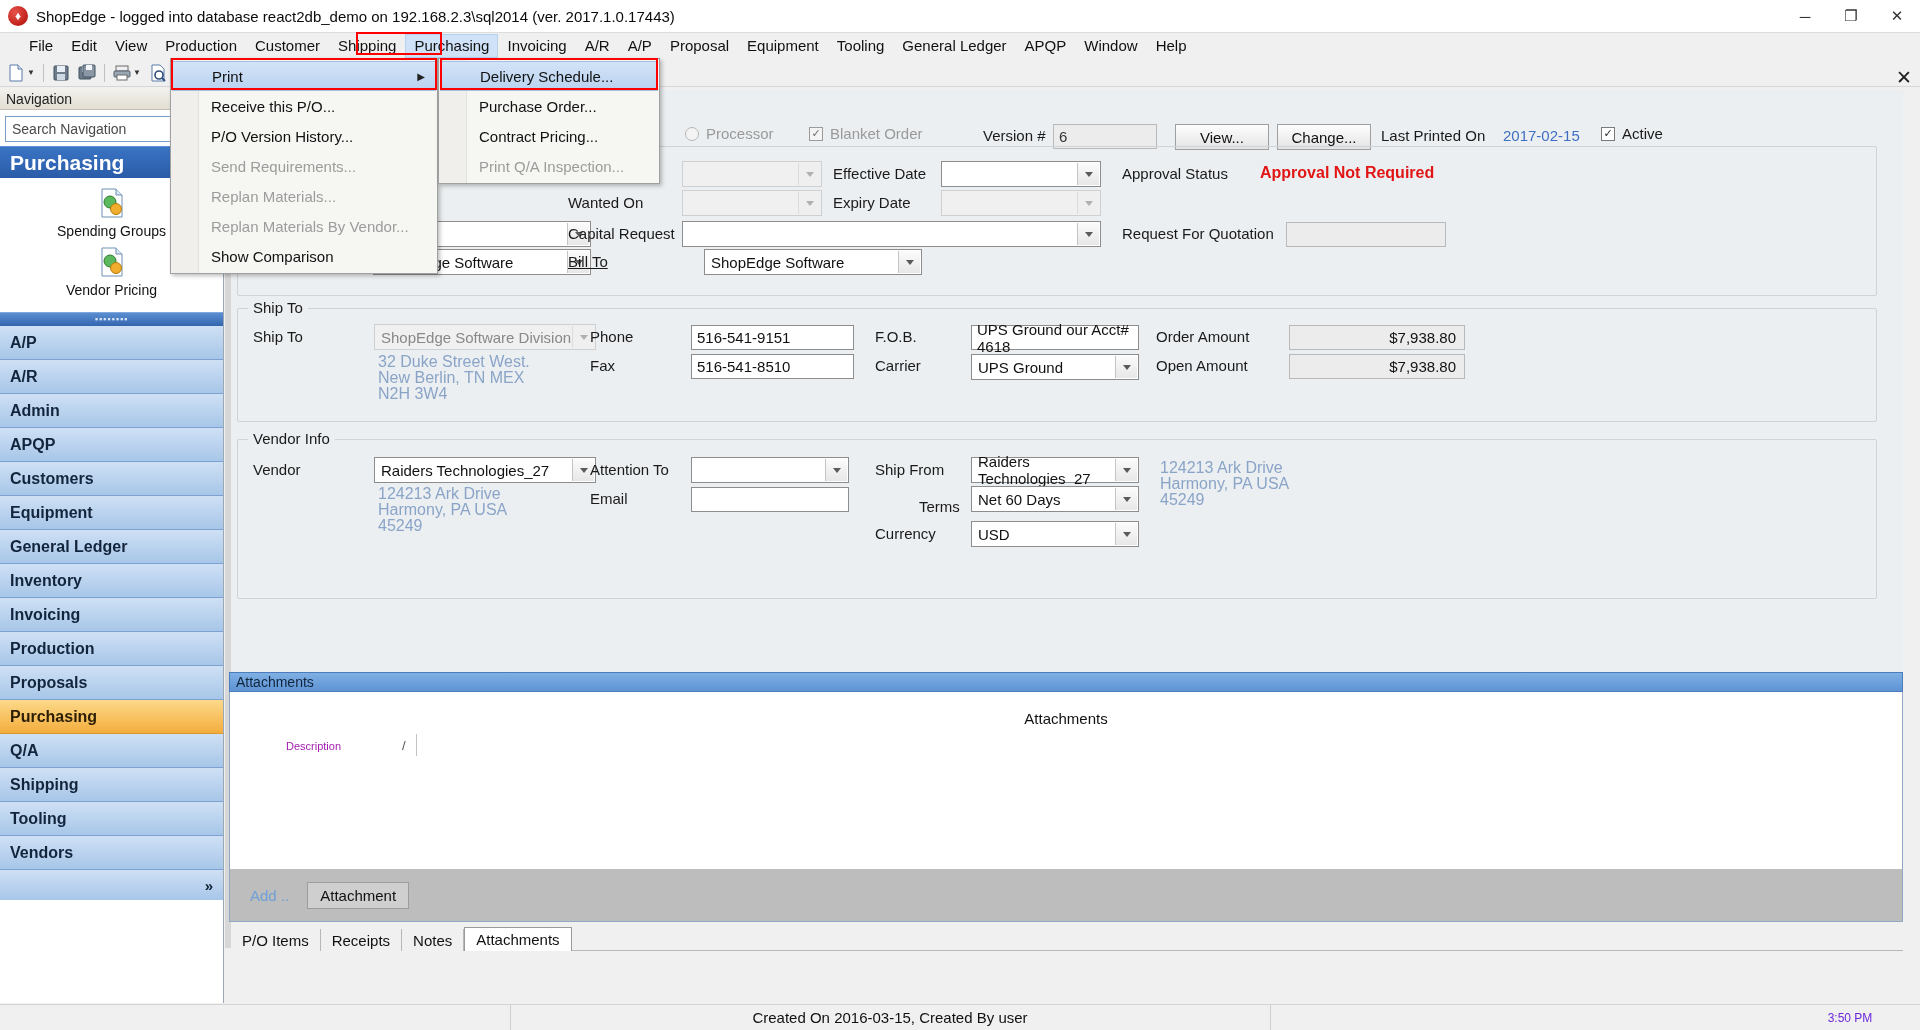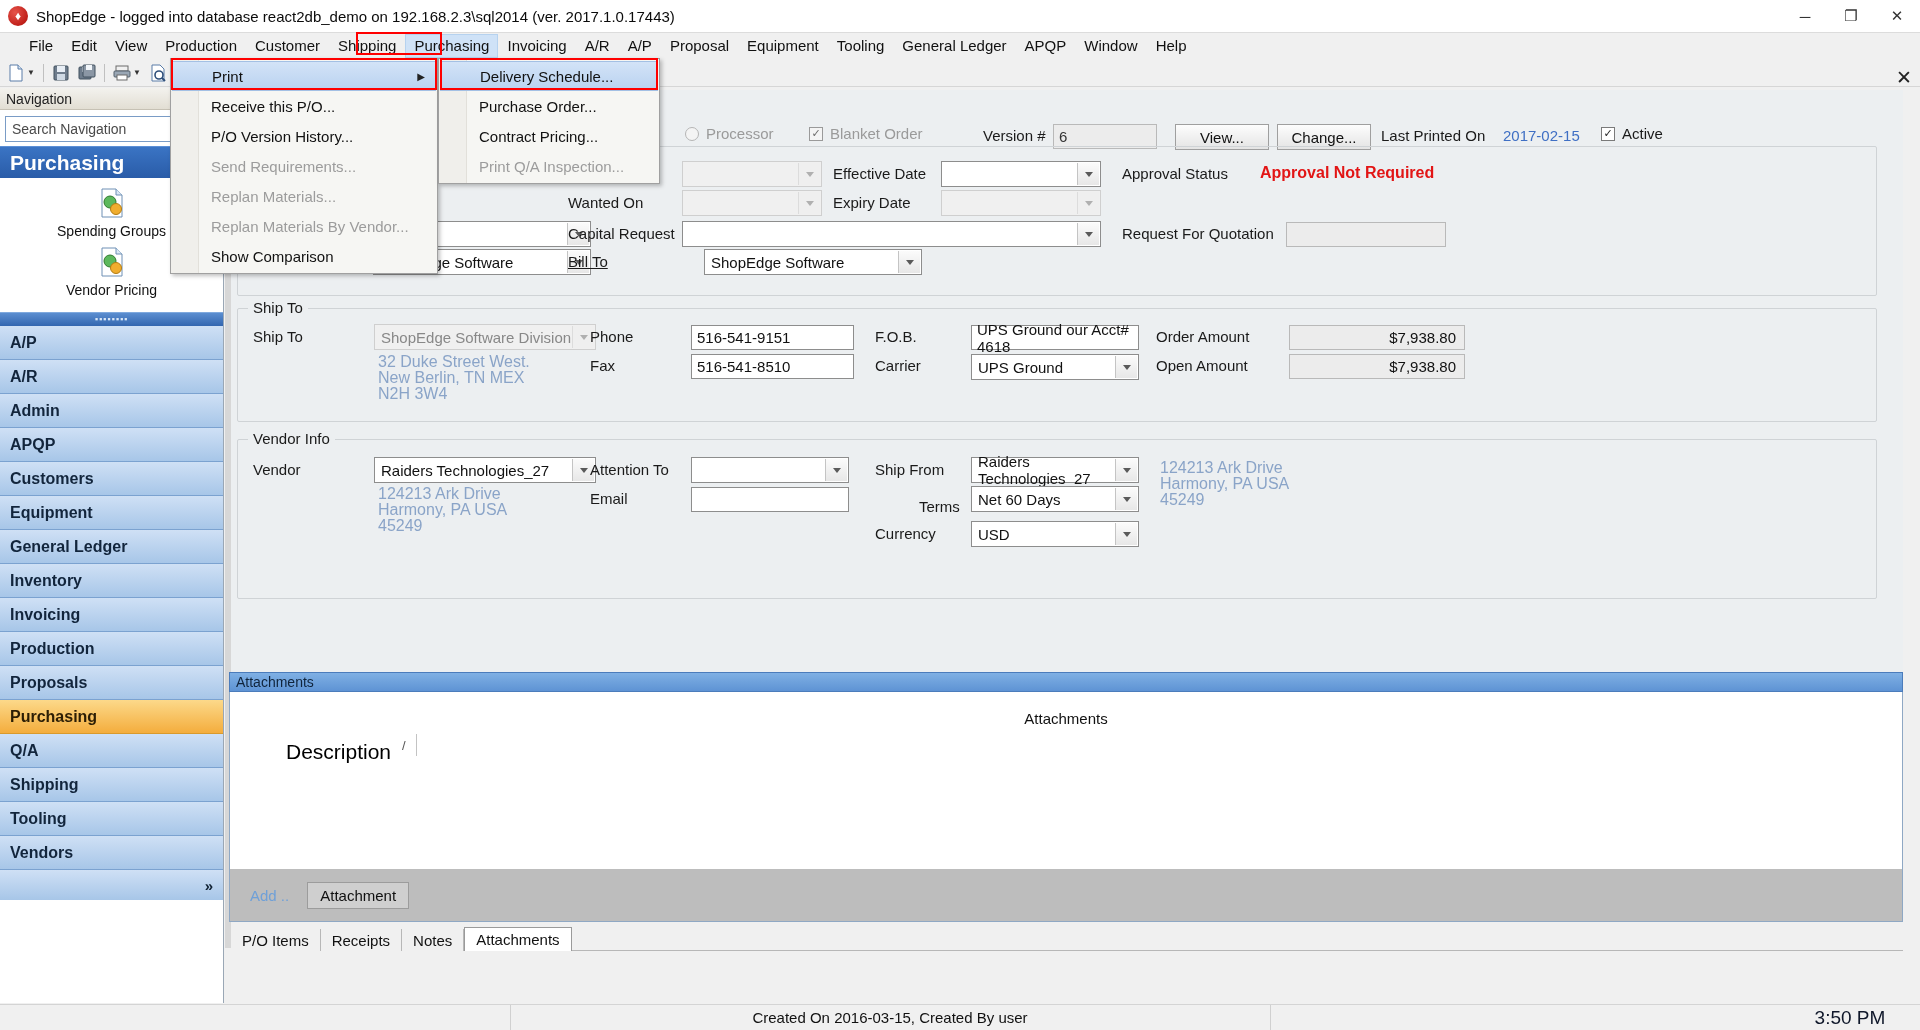--- a/index.html
+++ b/index.html
@@ -206,21 +206,21 @@
     font-size:14px; color:#10243c;
   }
   .att-body {
     position:absolute; left:229px; top:692px; width:1674px; height:230px;
     background:#fff; border:1px solid #8fa8c4; border-top:none;
   }
   .att-title {
     text-align:center; font-size:15px; color:#111; padding-top:18px;
   }
   .att-col {
-    position:absolute; left:56px; top:48px; font-size:21px; color:#000000;
+    position:absolute; left:56px; top:48px; font-size:11px; color:#a21caf;
   }
   .att-sortmark { position:absolute; left:172px; top:46px; font-size:13px; color:#555; }
   .att-colsep { position:absolute; left:186px; top:42px; width:1px; height:22px; background:#c3c3c3; }
   .att-foot {
     position:absolute; left:0; bottom:0; width:100%; height:52px;
     background:#bdbdbd; display:flex; align-items:center; padding-left:20px; gap:18px;
   }
   .att-add { font-size:15px; color:#6fa0d8; }
   .att-tag {
     background:#cfcfcf; border:1px solid #9c9c9c; padding:4px 12px;
@@ -246,21 +246,21 @@
     position:absolute; left:0; bottom:0; width:1920px; height:26px;
     background:#f0f0f0; border-top:1px solid #d4d4d4; display:flex; align-items:center;
   }
   .st-left { flex:1 1 auto; border-right:1px solid #d0d0d0; height:26px; }
   .st-mid {
     width:760px; height:26px; display:flex; align-items:center; justify-content:center;
     font-size:15px; color:#111; border-right:1px solid #d0d0d0;
   }
   .st-right {
     width:140px; height:26px; display:flex; align-items:center; justify-content:center;
-    font-size:19px; color:#0f172a;
+    font-size:12px; color:#6d28d9;
   }
   .st-pad { flex:1 1 auto; height:26px; }
 
   .vsplit { position:absolute; left:225px; top:88px; width:6px; height:860px; background:#d7d7d7; }
 </style>
 </head>
 <body>
 
 <div class="app">
 

